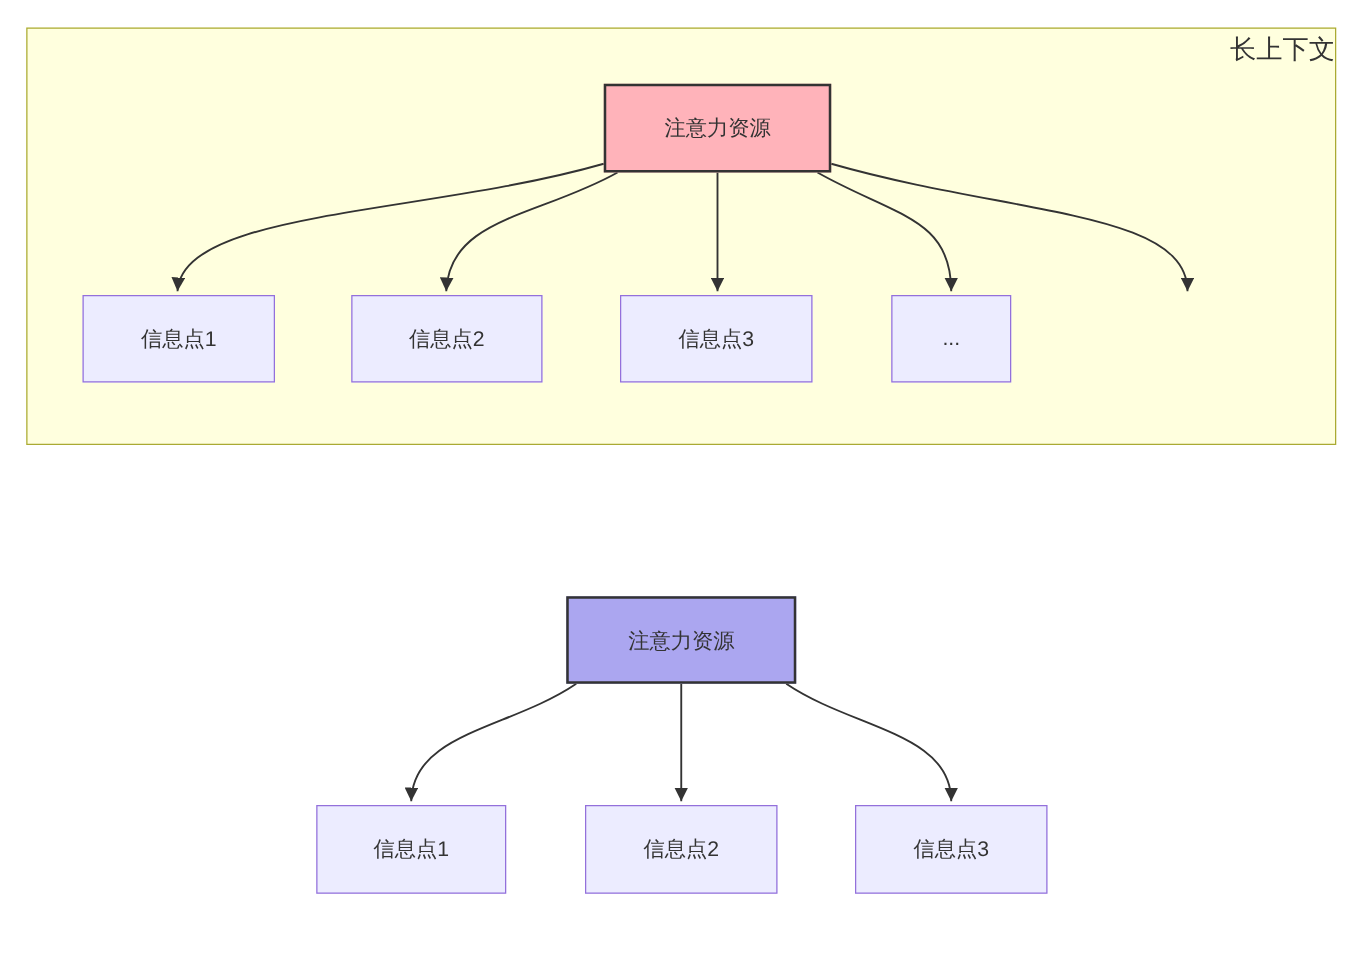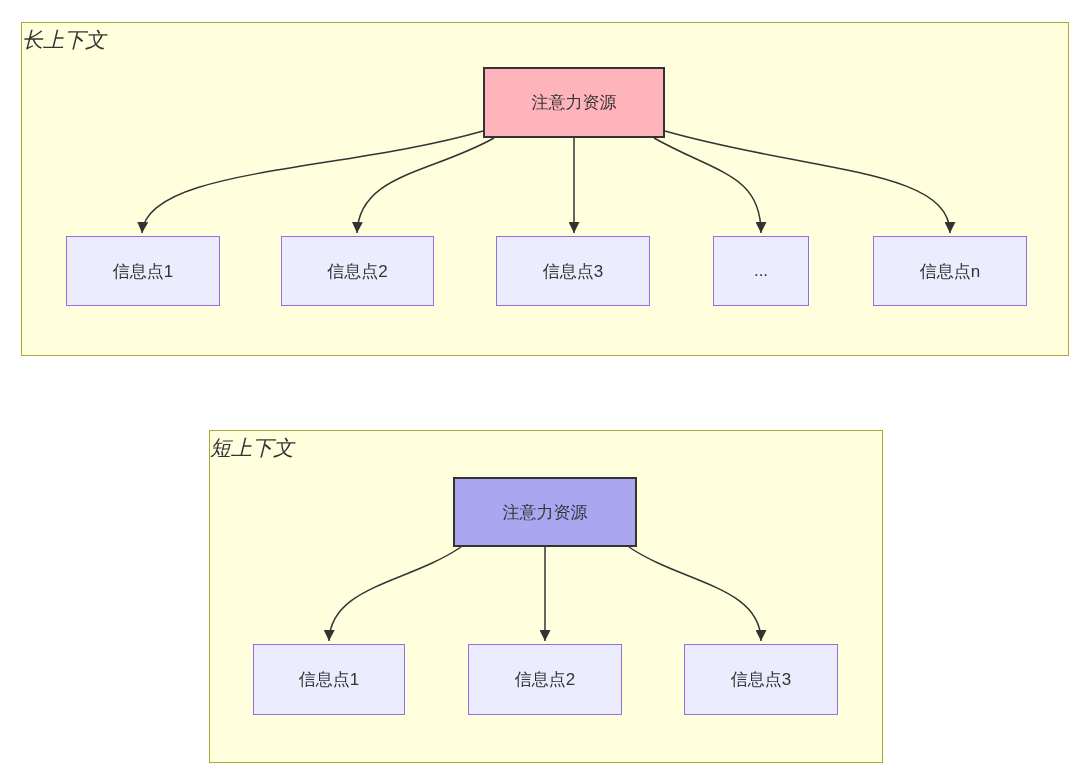--- a/index.html
+++ b/index.html
@@ -10,22 +10,22 @@
     position:absolute; box-sizing:border-box;
     background:var(--group-fill,#ffffde);
     border:1px solid var(--group-border,#aaaa33);
     z-index:0;
   }
   .group-long  { left:21px;  top:22px;  width:1048px; height:334px; }
   .group-short { left:209px; top:430px; width:674px;  height:333px; }
 
   .group-title {
     position:absolute; top:4px; left:0; right:0;
-    text-align:left; font-size:21px; line-height:26px;
-    color:var(--text,#333); white-space:nowrap;font-style:italic;
+    text-align:right; font-size:21px; line-height:26px;
+    color:var(--text,#333); white-space:nowrap;
   }
 
   .edges { position:absolute; left:0; top:0; width:1080px; height:774px; z-index:1; pointer-events:none; }
   .edge  { fill:none; stroke:var(--arrow,#333333); stroke-width:1.5px; }
 
   .node {
     position:absolute; box-sizing:border-box; z-index:2;
     display:flex; align-items:center; justify-content:center;
     background:var(--node-fill,#ececff);
     border:1.5px solid var(--node-border,#9370db);
@@ -66,31 +66,27 @@
 
     <path class="edge" d="M461,547 C408,583 330,586 329,641" marker-end="url(#arrowhead)"></path>
     <path class="edge" d="M545,547 L545,641" marker-end="url(#arrowhead)"></path>
     <path class="edge" d="M629,547 C682,583 761,586 761,641" marker-end="url(#arrowhead)"></path>
   </svg>
 
   <section class="group group-long">
     <div class="group-title">长上下文</div>
   </section>
 
-  <section class="group group-short">
-    <div class="group-title">短上下文</div>
-  </section>
 
   <div class="node root root-long">注意力资源</div>
 
   <div class="node n-l1">信息点1</div>
   <div class="node n-l2">信息点2</div>
   <div class="node n-l3">信息点3</div>
   <div class="node n-l4">...</div>
-  <div class="node n-l5">信息点n</div>
 
   <div class="node root root-short">注意力资源</div>
 
   <div class="node n-s1">信息点1</div>
   <div class="node n-s2">信息点2</div>
   <div class="node n-s3">信息点3</div>
 
 </div>
 
 </body></html>

